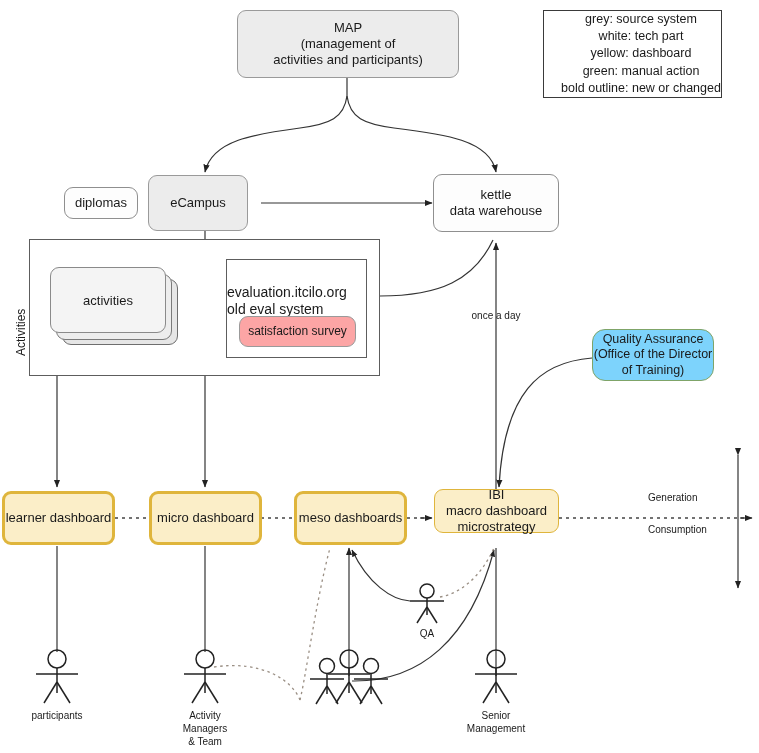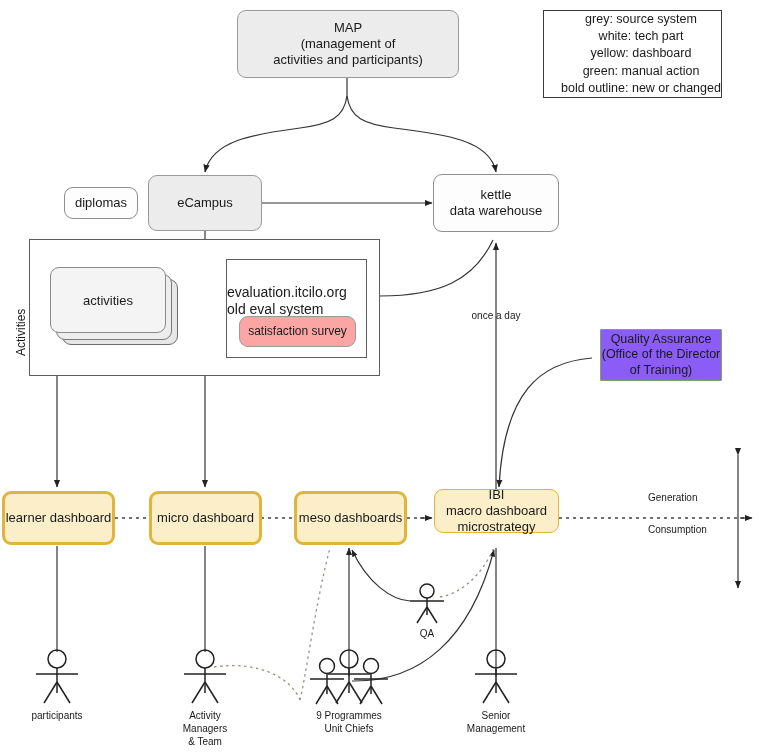--- a/index.html
+++ b/index.html
@@ -58,25 +58,24 @@
   .yellow-node {
     background: #fbeec8;
     border: 3px solid #dfb53c;
     border-radius: 9px;
     font-size: 13px;
   }
   .yellow-node.thin {
     border-width: 1.6px;
   }
   .green-node {
-    background: #8b5cf6;
+    background: #7dd3fc;
     border: 1.6px solid #7fa468;
-    border-radius: 1px;
+    border-radius: 13px;
     font-size: 12.5px;
-    margin-left: 8px;
   }
   .legend-box {
     position: absolute;
     box-sizing: border-box;
     background: #ffffff;
     border: 1.4px solid #3a3a3a;
     display: flex;
     align-items: center;
     justify-content: center;
     text-align: center;
@@ -247,21 +246,21 @@
 white: tech part
 yellow: dashboard
 green: manual action
 bold outline: new or changed</span>
   </div>
 
   <div class="node white-node" style="left:64px; top:187px; width:74px; height:32px;">
     <span>diplomas</span>
   </div>
 
-  <div class="node grey-node" style="left:148px; top:175px; width:114px; height:56px;">
+  <div class="node grey-node" style="left:148px; top:175px; width:100px; height:56px;">
     <span>eCampus</span>
   </div>
 
   <div class="node white-node" style="left:433px; top:174px; width:126px; height:58px;">
     <span>kettle
 data warehouse</span>
   </div>
 
   <div class="node white-sq" style="left:29px; top:239px; width:351px; height:137px; background:transparent;"></div>
   <div class="vert-label" style="left:14px; top:292px; height:80px;">Activities</div>
@@ -303,19 +302,17 @@
 microstrategy</span>
   </div>
 
   <div class="plain-label" style="left:648px; top:492px; width:86px; text-align:left;">Generation</div>
   <div class="plain-label" style="left:648px; top:524px; width:96px; text-align:left;">Consumption</div>
 
   <div class="plain-label" style="left:7px; top:710px; width:100px;">participants</div>
   <div class="plain-label" style="left:155px; top:710px; width:100px;">Activity
 Managers
 &amp; Team</div>
-  <div class="plain-label" style="left:289px; top:710px; width:120px;">9 Programmes
-Unit Chiefs</div>
   <div class="plain-label" style="left:446px; top:710px; width:100px;">Senior
 Management</div>
   <div class="plain-label" style="left:407px; top:628px; width:40px;">QA</div>
 
 </div>
 
 </body></html>

